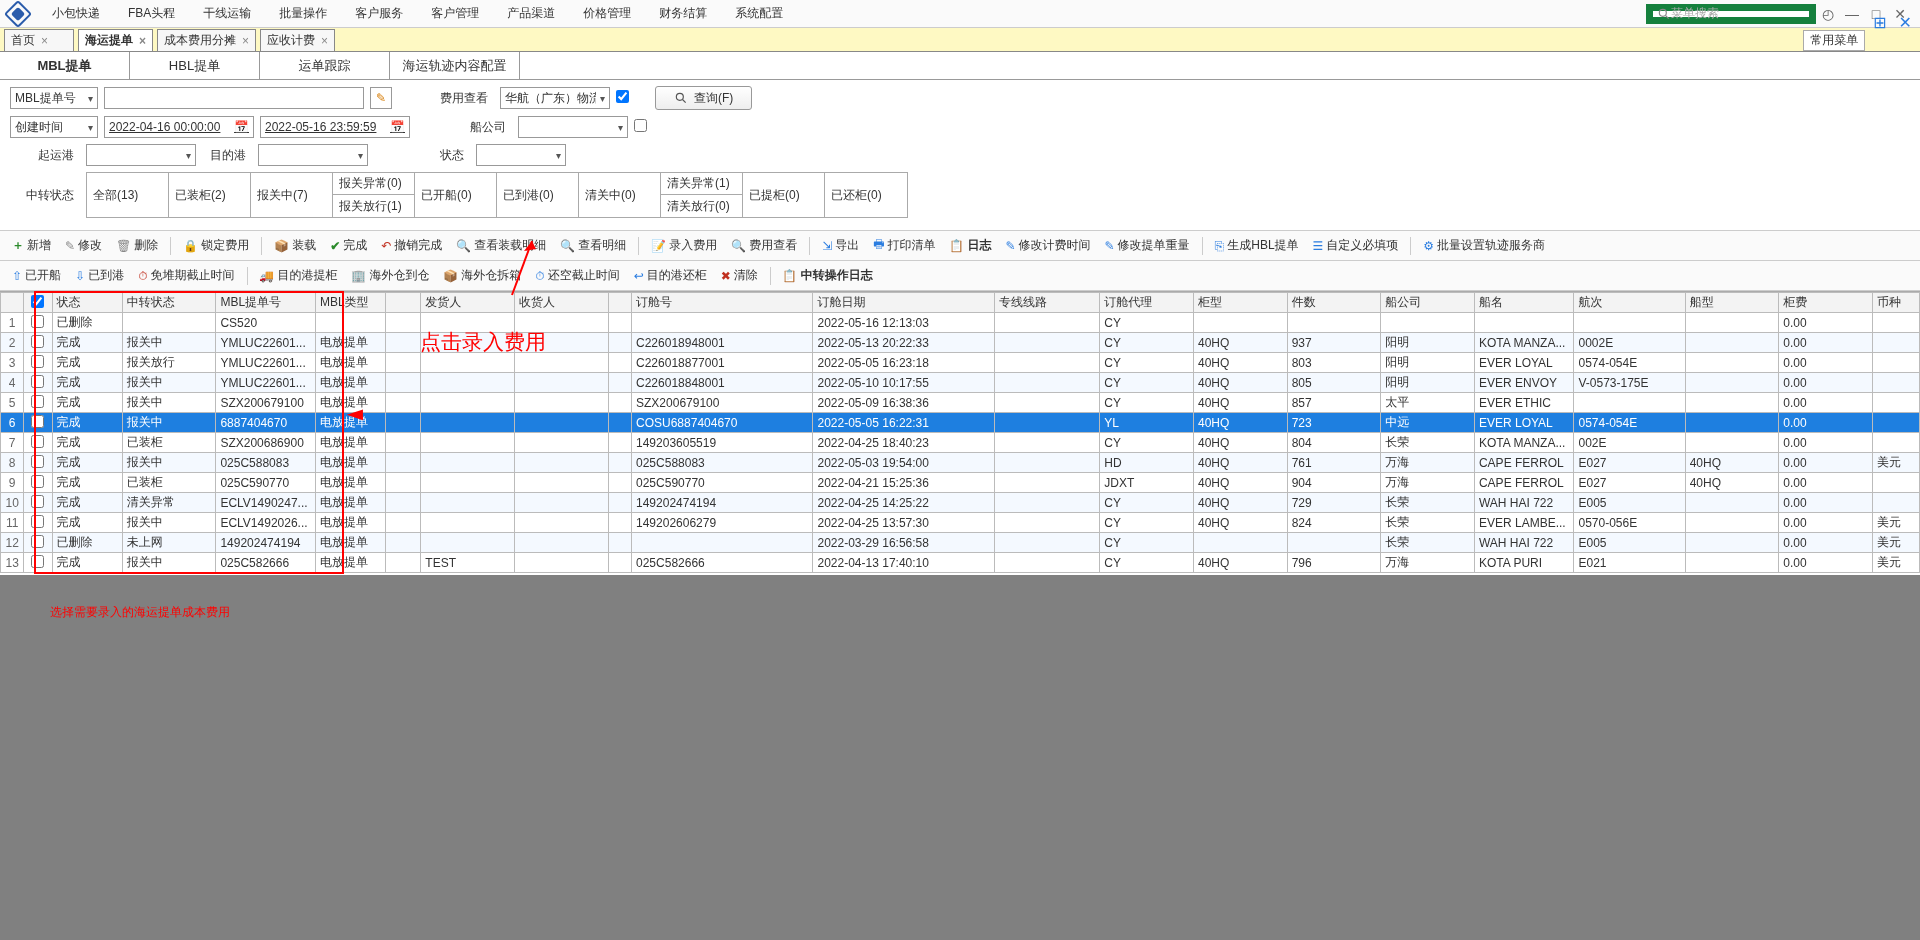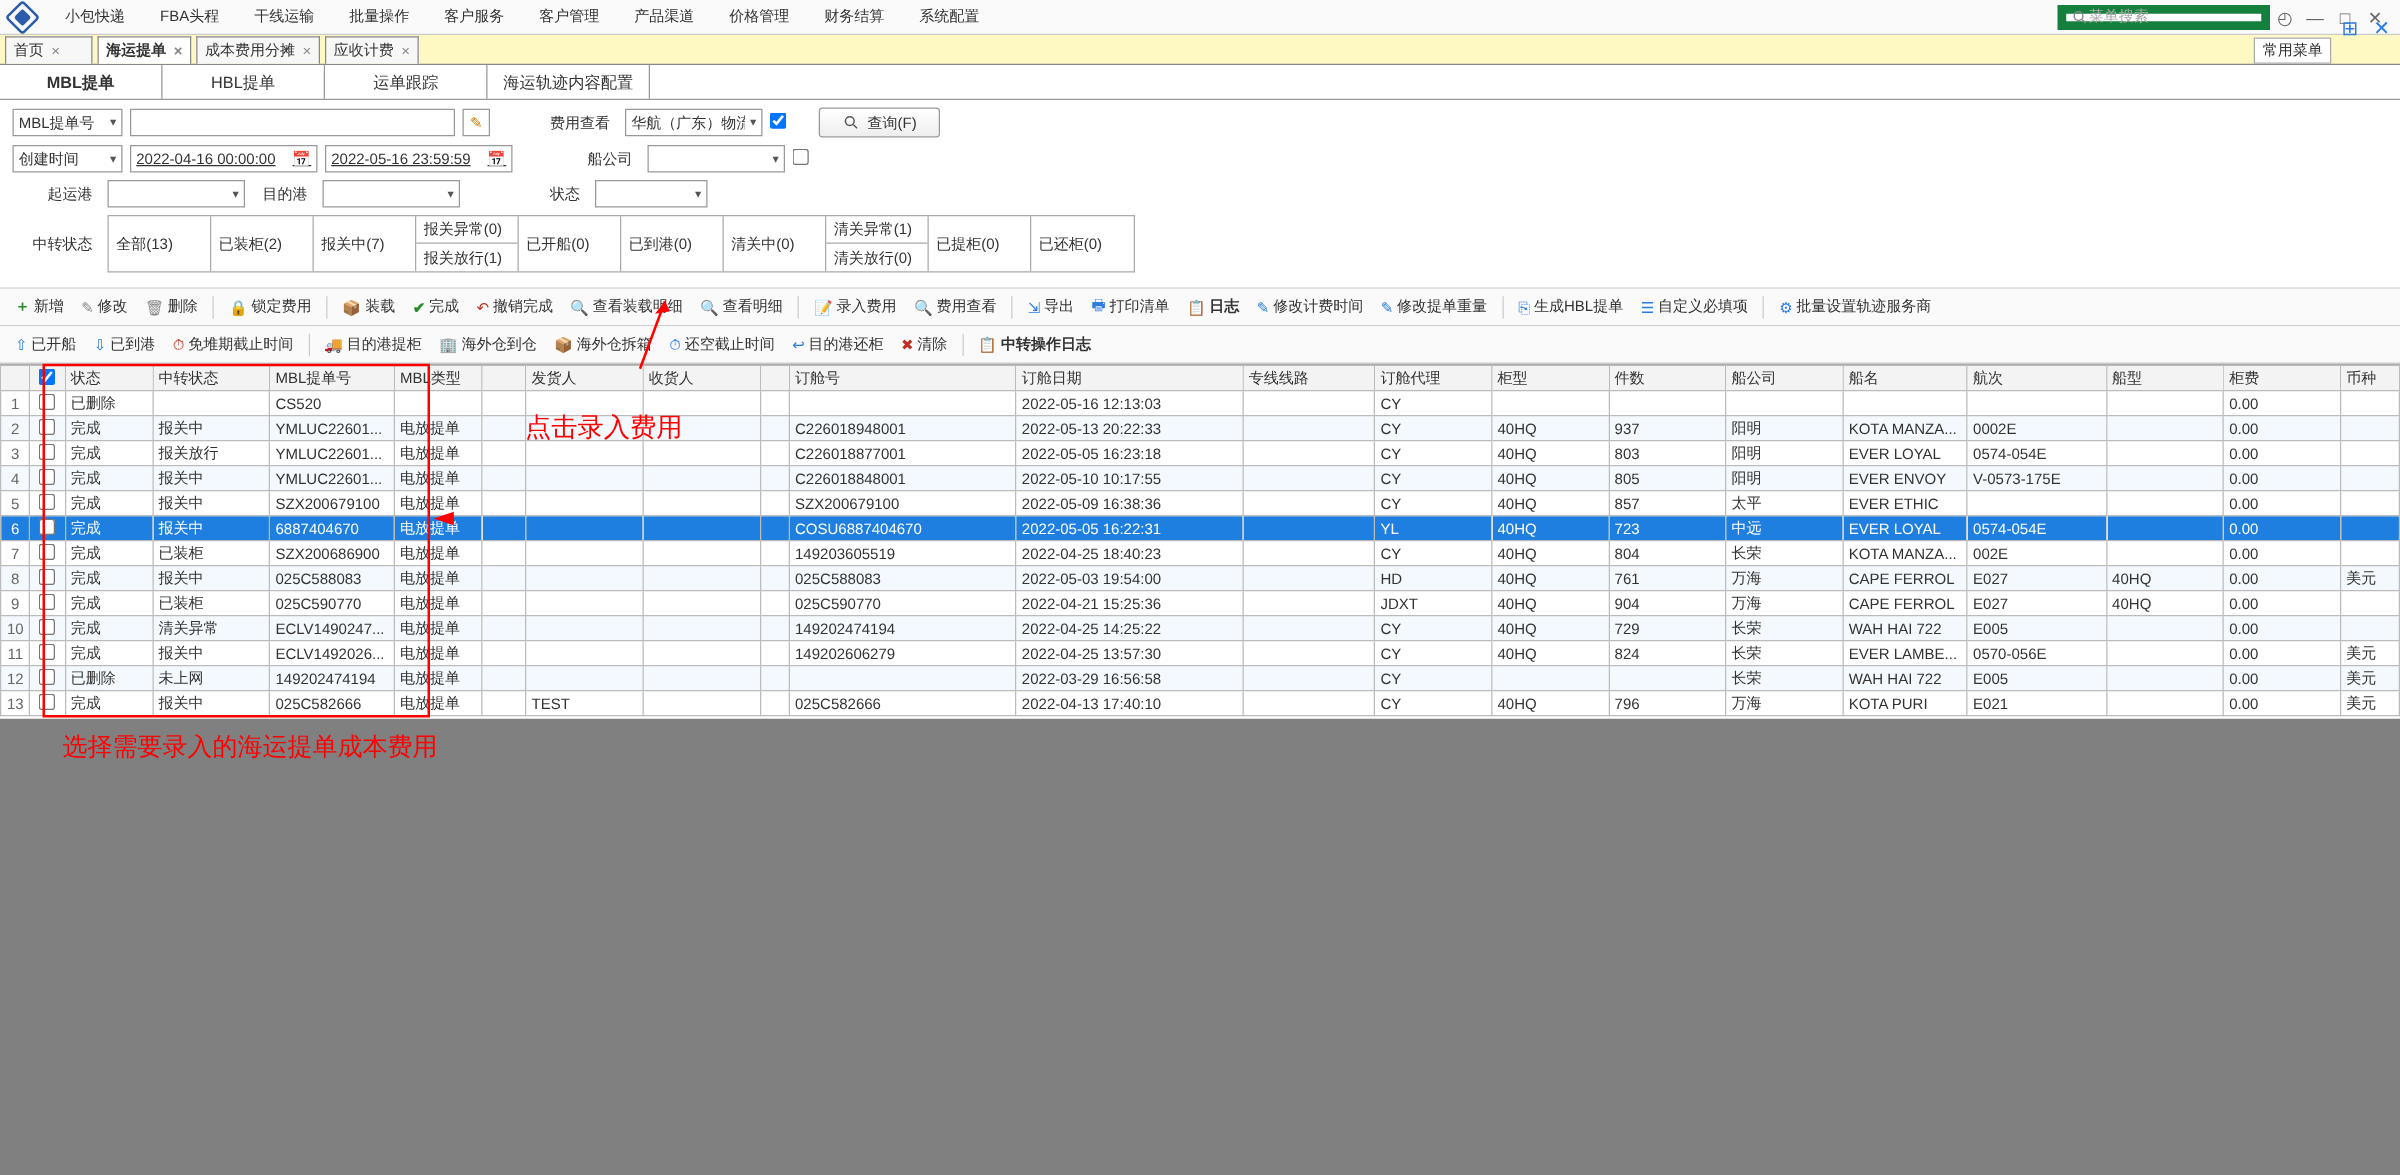--- a/index.html
+++ b/index.html
@@ -741,21 +741,21 @@
           <td>E021</td>
           <td></td>
           <td>0.00</td>
           <td>美元</td>
         </tr>
       </tbody>
     </table>
 
   <div class="redbox" style="left:34px; top:-1px; width:310px; height:283px;"></div>
   <div class="redarrow" style="left:346px; top:112px;">◄</div>
-  <div class="anno" style="left:50px; top:292px; font-size:20px;">选择需要录入的海运提单成本费用</div>
+  <div class="anno" style="left:50px; top:312px; font-size:12px;">选择需要录入的海运提单成本费用</div>
   <div class="graybg" style="top:283px; height:650px; z-index:-1;"></div>
 </div>
 
 <svg style="position:absolute; left:502px; top:233px; width:40px; height:70px; pointer-events:none;">
   <line x1="30" y1="8" x2="10" y2="62" stroke="#f00" stroke-width="2"></line>
   <polygon points="30,8 22,18 34,16" fill="#f00"></polygon>
 </svg>
 <div class="anno" style="left:420px; top:328px; font-size:21px;">点击录入费用</div>
 
 </body></html>

